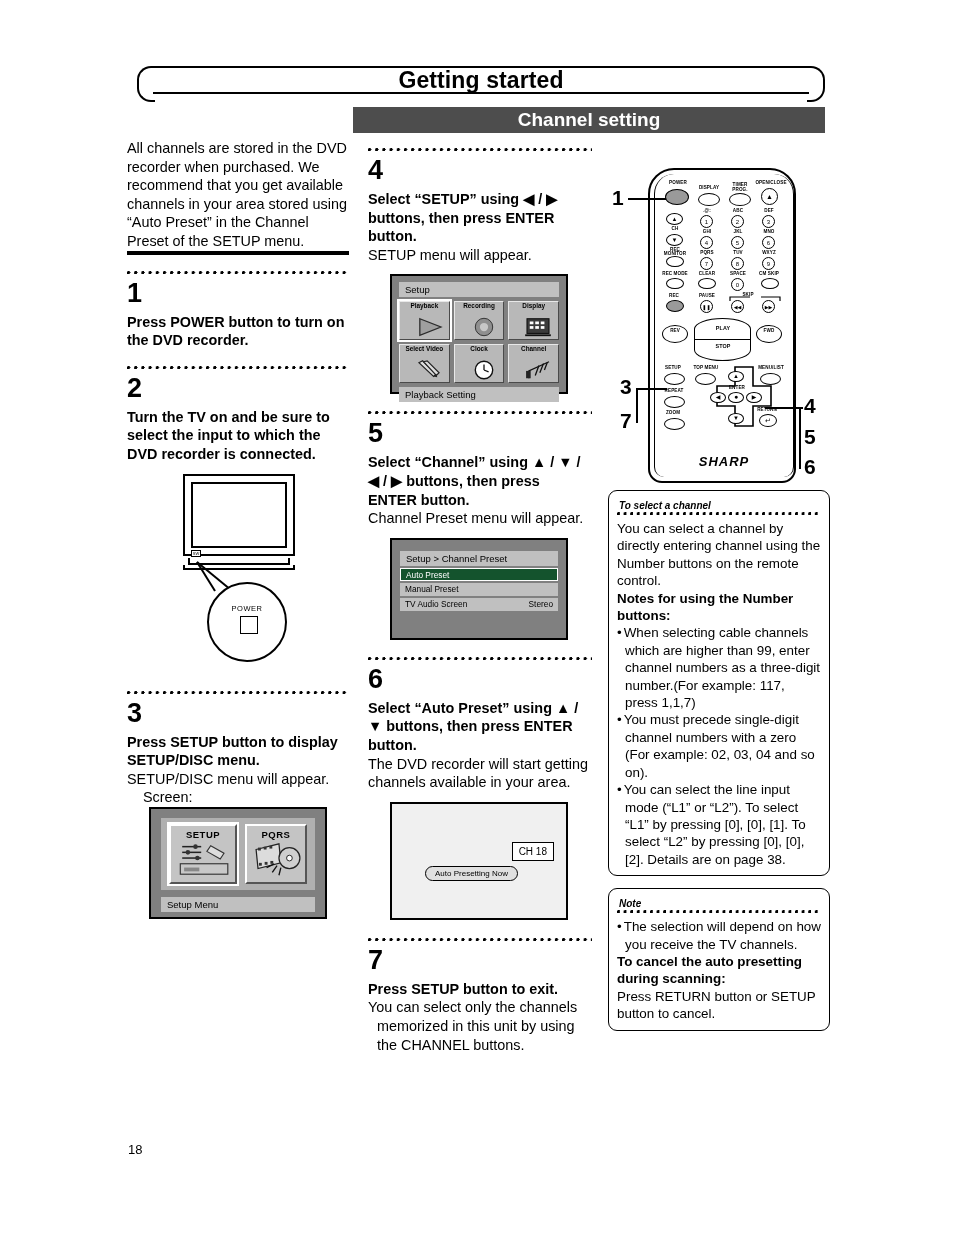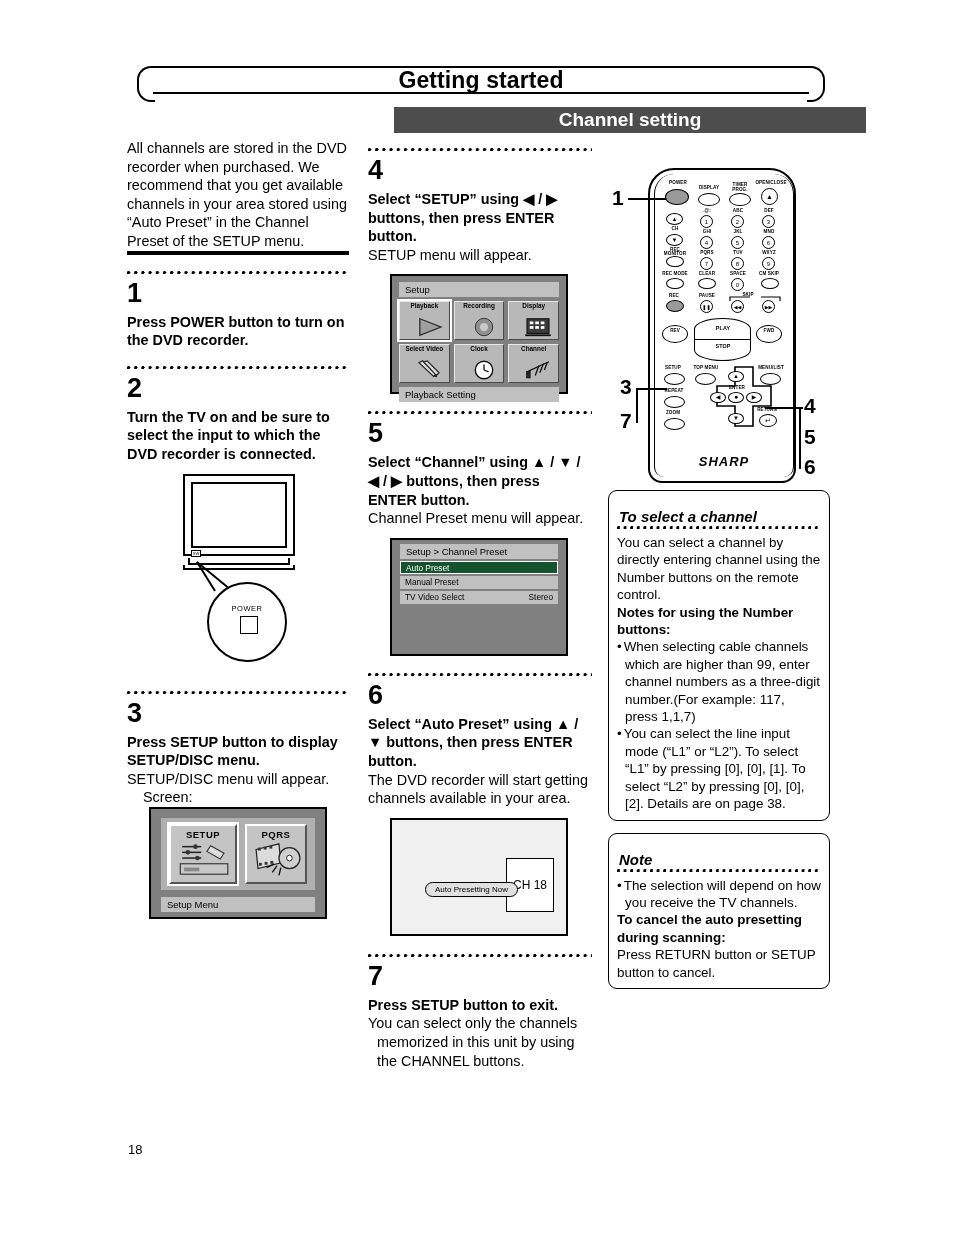--- a/index.html
+++ b/index.html
@@ -29,21 +29,21 @@
     position:absolute; top:0; width:18px; height:36px;
     border:2px solid #000; background:#fff;
   }
   #banner .cap.l { left:0; border-right:none; border-radius:14px 0 0 14px; }
   #banner .cap.r { right:0; border-left:none; border-radius:0 14px 14px 0; }
 
   #sectionbar {
     position:absolute; left:353px; top:107px; width:472px; height:26px;
     background:#4d4d4d; color:#fff;
     display:flex; align-items:center; justify-content:center;
-    font-size:19px; font-weight:bold;margin-left:41px;
+    font-size:19px; font-weight:bold;
   }
 
   
   .col { position:absolute; }
   #col1 { left:127px; top:139px; width:222px; }
   #col2 { left:368px; top:148px; width:224px; }
   #col3 { left:608px; top:160px; width:222px; }
 
   p.body { font-size:14.4px; line-height:18.6px; margin:0 0 0 0; }
   p.bodyb { font-size:14.4px; line-height:18.6px; margin:0; font-weight:bold; }
@@ -81,29 +81,29 @@
   .osd-setup { width:178px; height:120px; margin:10px 0 0 22px; padding:6px 7px; }
   .osd-bar { background:#c0c0c0; color:#000; font-size:9.5px; padding:2px 6px; height:15px; line-height:11px;}
   .tiles { display:grid; grid-template-columns:repeat(3, 1fr); gap:4px; margin:4px 0; }
   .tile { background:#b8b8b8; border-top:1.5px solid #e8e8e8; border-left:1.5px solid #e8e8e8;
           border-right:1.5px solid #4a4a4a; border-bottom:1.5px solid #4a4a4a;
           height:39px; position:relative; }
   .tile.sel { outline:2px solid #ffffff; }
   .tile .tl { position:absolute; top:1px; left:0; right:0; text-align:center; font-size:6.4px; font-weight:bold; line-height:6.6px;}
   .tile .gl { position:absolute; bottom:1px; left:0; right:0; text-align:center; font-size:17px; line-height:17px; color:#2b2b2b; }
 
-  .osd-chan { width:178px; height:118px; margin:10px 0 0 22px; padding:4px 8px; }
+  .osd-chan { width:178px; height:102px; margin:10px 0 0 22px; padding:11px 8px; }
   .row { background:#c0c0c0; font-size:8.3px; padding:1px 5px; height:13px; line-height:11px; margin-top:2px;
          display:flex; justify-content:space-between; }
   .row.sel { background:#14532d; color:#fff; border:1.4px solid #fff; }
   .row.sel span { color:#fff; }
 
   .osd-plain { width:178px; height:118px; margin:10px 0 0 22px; background:#f0f0f0; position:relative; }
   .ch-badge { position:absolute; right:12px; top:38px; border:1.4px solid #000; background:#fff;
-              font-size:12px; padding:19px 6px; }
+              font-size:10px; padding:3px 6px; }
   .preset-pill { position:absolute; left:33px; top:62px; border:1.2px solid #000; background:#e0e0e0;
                  border-radius:9px; font-size:8px; padding:2px 9px; }
 
   
   #remote { position:absolute; left:648px; top:168px; width:152px; height:315px; }
   .rm-body { position:absolute; left:0; top:0; width:148px; height:315px;
              border:2px solid #000; border-radius:26px 26px 14px 14px; background:#fff; }
   .rm-inner { position:absolute; left:6px; top:6px; right:6px; bottom:6px;
              border-left:1px solid #000; border-right:1px solid #000; border-radius:20px 20px 10px 10px; }
   .k { position:absolute; border:1.4px solid #000; border-radius:50%; background:#fff; }
@@ -114,21 +114,21 @@
   .oval { position:absolute; border:1.4px solid #000; background:#fff; }
   .sharp { position:absolute; left:0; right:0; bottom:14px; text-align:center;
            font-size:13px; font-weight:bold; letter-spacing:1px; font-style:italic; }
   .dpad { position:absolute; }
 
   .callnum { position:absolute; font-size:21px; font-weight:bold; }
   .leader { position:absolute; background:#000; height:2px; }
 
   
   .infobox { border:1.5px solid #000; border-radius:9px; padding:5px 8px 7px 8px; background:#fff; }
-  .ib-title { font-size:15px; font-weight:bold; font-style:italic; margin:12px 0 1px 2px; }
+  .ib-title { font-size:10px; font-weight:bold; font-style:italic; margin:4px 0 1px 2px; }
   .ib-dots {
     height:7px;
     background-image: radial-gradient(circle at 1.5px 1.6px, #000 1.4px, transparent 1.6px);
     background-size: 6.6px 7px; background-repeat: repeat-x; margin-bottom:1px;
   }
   .ib p { margin:0; font-size:13.4px; line-height:17.4px; }
   .ib p.b { font-weight:bold; }
   .ib ul { margin:0; padding:0; list-style:none; }
   .ib li { font-size:13.4px; line-height:17.4px; padding-left:8px; text-indent:-8px; }
   .ib li::before { content:"\2022"; margin-right:2px; }
@@ -314,21 +314,21 @@
     <div class="osd-bar">Setup &gt; Channel Preset</div>
     <div class="row sel">
       <span>Auto Preset</span>
       <span></span>
     </div>
     <div class="row">
       <span>Manual Preset</span>
       <span></span>
     </div>
     <div class="row">
-      <span>TV Video Select</span>
+      <span>TV Audio Screen</span>
       <span>Stereo</span>
     </div>
   </div>
 
   <div class="step" style="margin-top:17px;">
     <div class="dots"></div>
     <div class="stepnum">6</div>
     <p class="bodyb">Select “Auto Preset” using ▲ / ▼ buttons, then press ENTER button.</p>
     <p class="body">The DVD recorder will start getting channels available in your area.</p>
   </div>
@@ -467,20 +467,21 @@
 
 <div class="col" id="col3" style="top:490px;">
 
   <div class="infobox ib">
     <div class="ib-title">To select a channel</div>
     <div class="ib-dots"></div>
     <p>You can select a channel by directly entering channel using the Number buttons on the remote control.</p>
     <p class="b">Notes for using the Number buttons:</p>
     <ul>
       <li>When selecting cable channels which are higher than 99, enter channel numbers as a three-digit number.(For example: 117, press 1,1,7)</li>
+      <li>You must precede single-digit channel numbers with a zero (For example: 02, 03, 04 and so on).</li>
       <li>You can select the line input mode (“L1” or “L2”).  To select “L1” by pressing [0], [0], [1]. To select “L2” by pressing [0], [0], [2]. Details are on page 38.</li>
     </ul>
   </div>
 
   <div class="infobox ib" style="margin-top:12px;">
     <div class="ib-title">Note</div>
     <div class="ib-dots"></div>
     <ul>
       <li>The selection will depend on how you receive the TV channels.</li>
     </ul>

